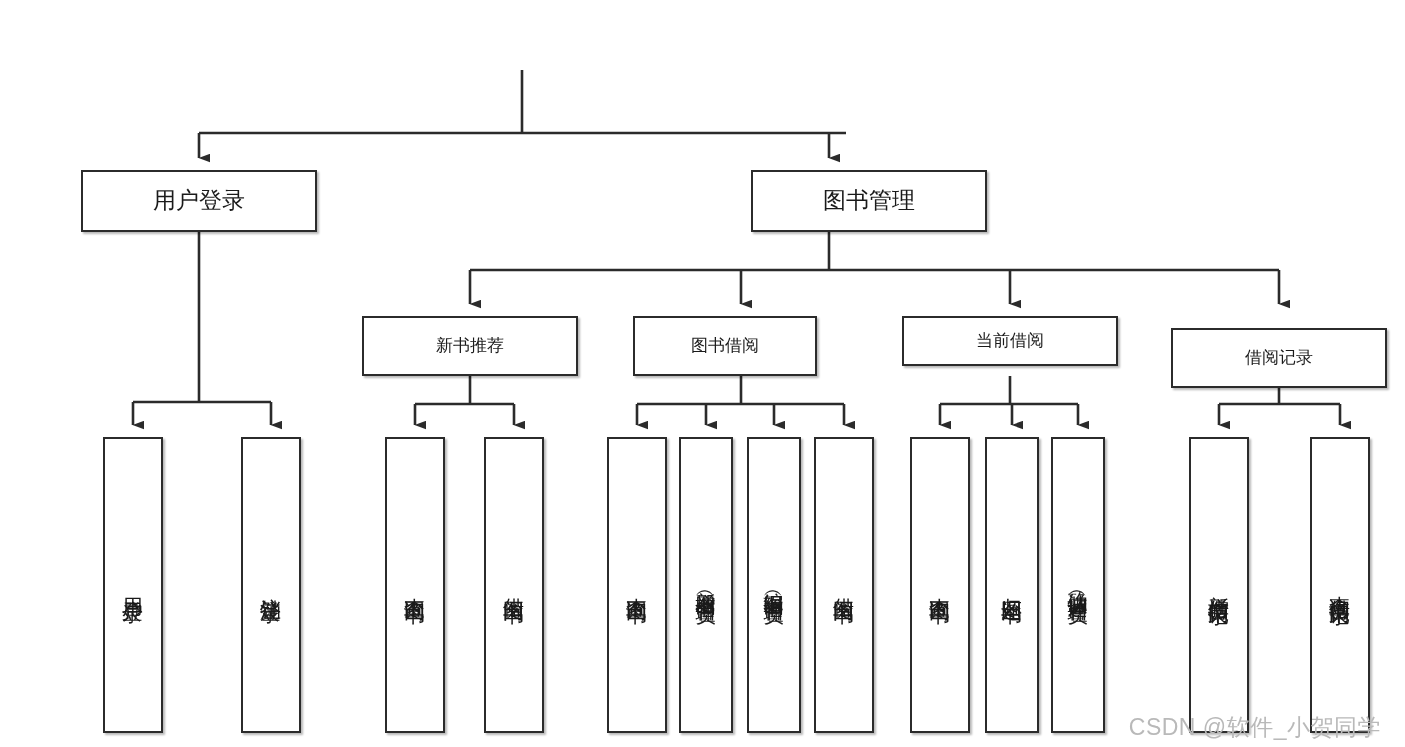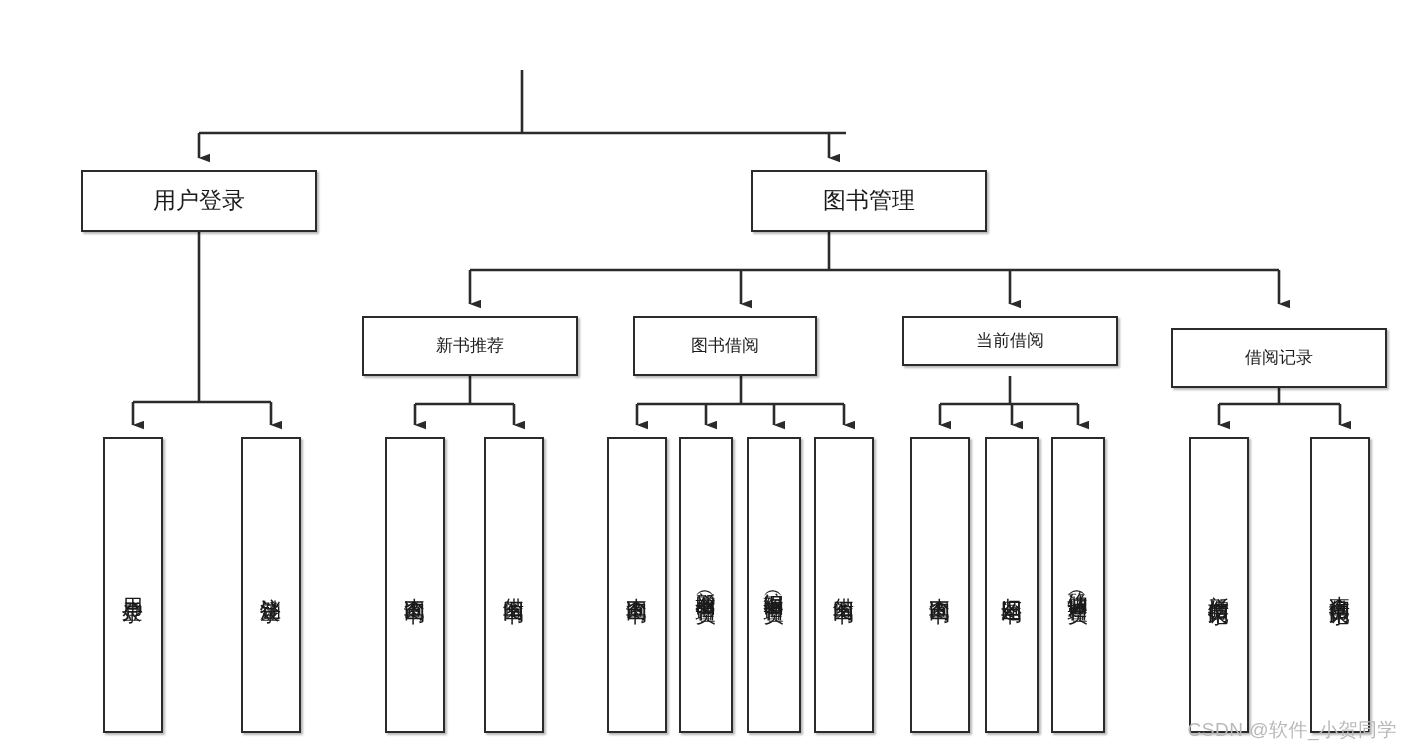--- a/index.html
+++ b/index.html
@@ -50,23 +50,23 @@
   .node.leaf .lbl {
     writing-mode: vertical-rl;
     text-orientation: upright;
     letter-spacing: 2px;
     line-height: 1.0;
     white-space: normal;
     max-height: 100%;
   }
   .watermark {
     position: absolute;
-    right: 8px;
+    right: 24px;
     bottom: 4px;
-    font-size: 19px;
+    font-size: 23px;
     color: #b9b9b9;
     z-index: 5;
     white-space: nowrap;
     letter-spacing: 0.5px;
   }
 </style>
 </head>
 <body>
 
 <div id="canvas">

